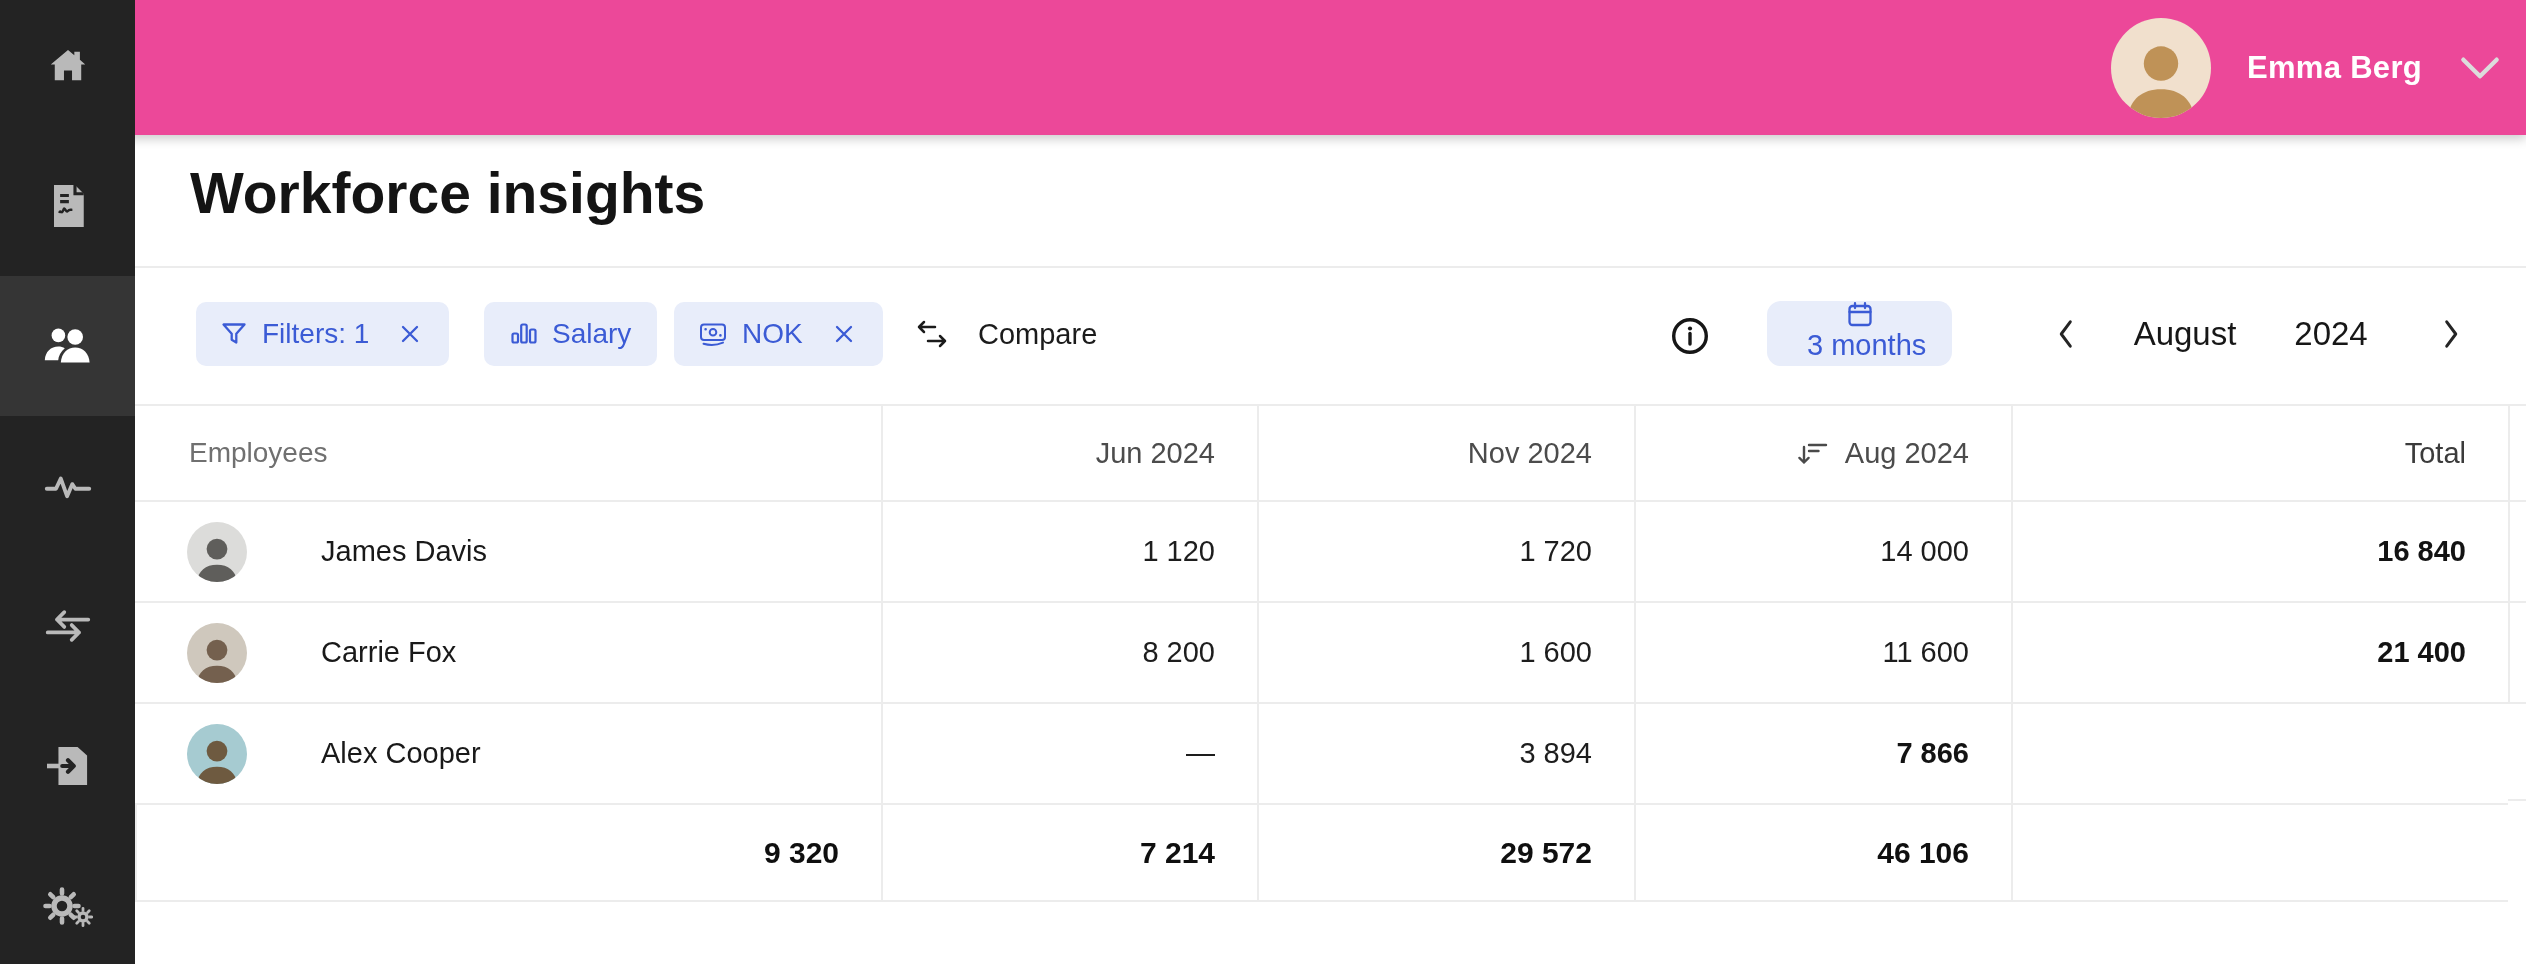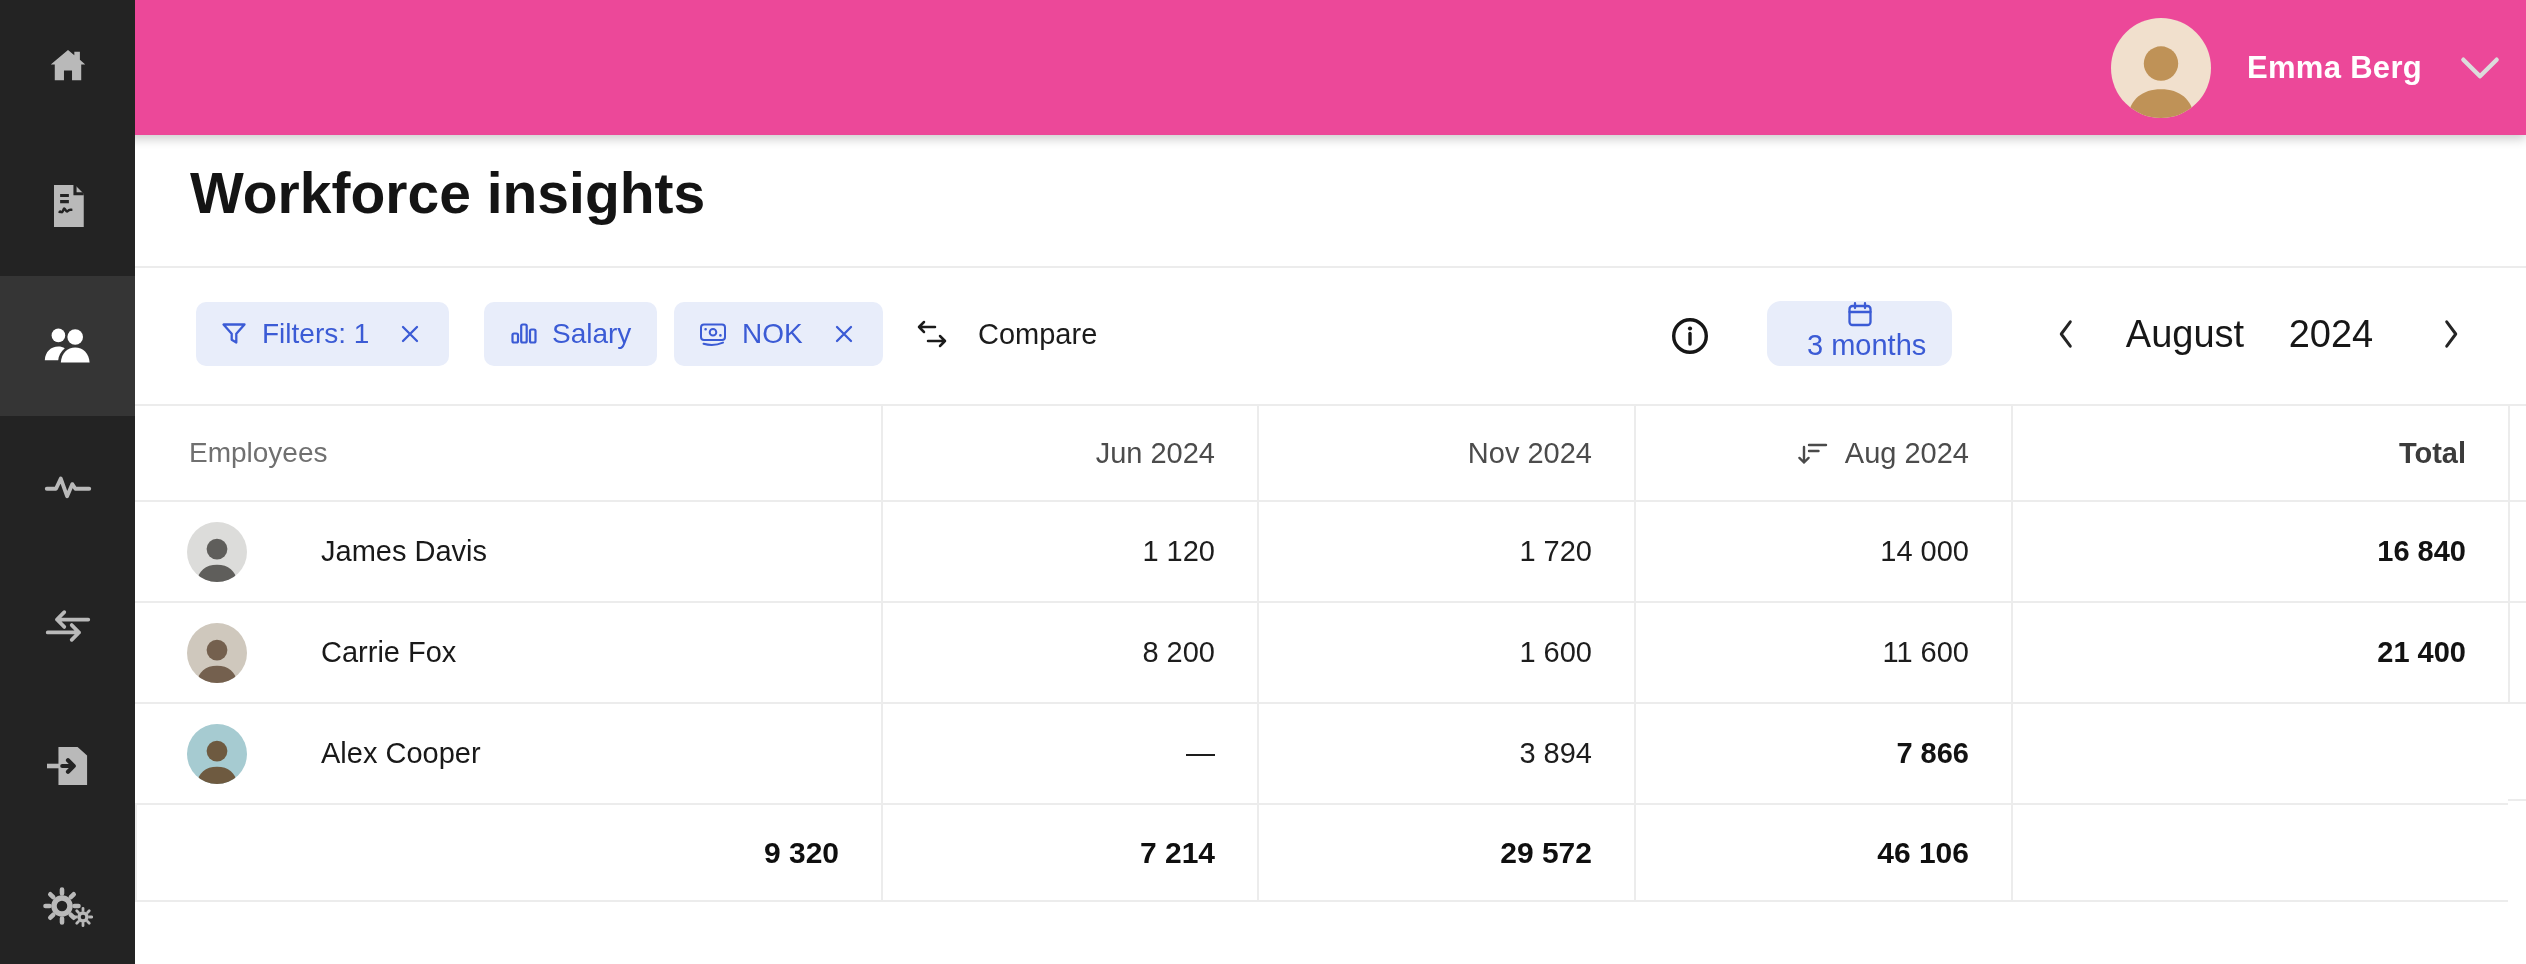--- a/index.html
+++ b/index.html
@@ -30,36 +30,36 @@
   .chip .close { display:flex; align-items:center; margin-left:26px; padding:4px; cursor:pointer; }
   .chip-filters { left:196px; padding:0 24px; }
   .chip-salary  { left:484px; padding:0 26px; }
   .chip-currency{ left:674px; padding:0 24px; }
   .chip-label { margin-left:14px; white-space:nowrap; }
   .compare-btn { position:absolute; left:915px; top:302px; height:64px; display:flex; align-items:center; gap:29px; font-size:29px; color:#1b1b1b; cursor:pointer; }
   .info-btn { position:absolute; left:1671px; top:317px; width:38px; height:38px; cursor:pointer; }
   .chip-period { left:1767px; top:301px; height:65px; border-radius:14px; padding:0 26px; font-size:29px;flex-direction:column; }
   .nav-arrow { position:absolute; top:302px; width:44px; height:64px; display:flex; align-items:center; justify-content:center; cursor:pointer; }
   .nav-prev { left:2043px; } .nav-next { left:2429px; }
-  .month-label, .year-label { position:absolute; top:302px; height:64px; display:flex; align-items:center; justify-content:center; font-size:38px; color:#171717; }
+  .month-label, .year-label { position:absolute; top:302px; height:64px; display:flex; align-items:center; justify-content:center; font-size:33px; color:#171717; }
   .month-label { left:2110px; width:150px; }
   .year-label  { left:2281px; width:100px; }
 
   
   .table { position:absolute; left:135px; top:404px; width:2391px; display:grid; grid-template-columns:746px 376px 377px 377px 497px 18px; z-index:1; }
   .cell { display:flex; align-items:center; background:#fff; border-bottom:2px solid #ececec; }
   .th  { height:98px; border-top:2px solid #ececec; font-size:28px; }
   .td  { height:101px;gap:48px; }
   .tds { height:97px; }
   .bl  { border-left:2px solid #ececec; }
   .name-col { justify-content:flex-start; padding-left:52px; }
   .num { justify-content:flex-end; padding-right:42px; font-size:29px; color:#1d1d1d; white-space:nowrap; }
   .th.name-col { padding-left:54px; color:#707070;text-align:right; }
   .th.num { color:#4c4c4c; }
-  .th.total-h { color:#3b3b3b; font-weight:700; }
+  .th.total-h { color:#3b3b3b; font-weight:400; }
   .total-col { font-weight:700; color:#131313; }
   .sum { font-weight:700; font-size:30px; color:#0f0f0f; }
   .sum-label { font-size:30px; font-weight:700; color:#0f0f0f; }
   .sort-ico { margin-right:16px; display:flex; align-items:center; }
   .row-avatar { width:60px; height:60px; border-radius:50%; overflow:hidden; margin-right:26px; flex:0 0 auto; display:flex; align-items:flex-end; justify-content:center; }
   .row-avatar svg { width:52px; height:52px; display:block; }
   .emp-name { font-size:29px; color:#191919; }
 </style>
 </head>
 <body>

